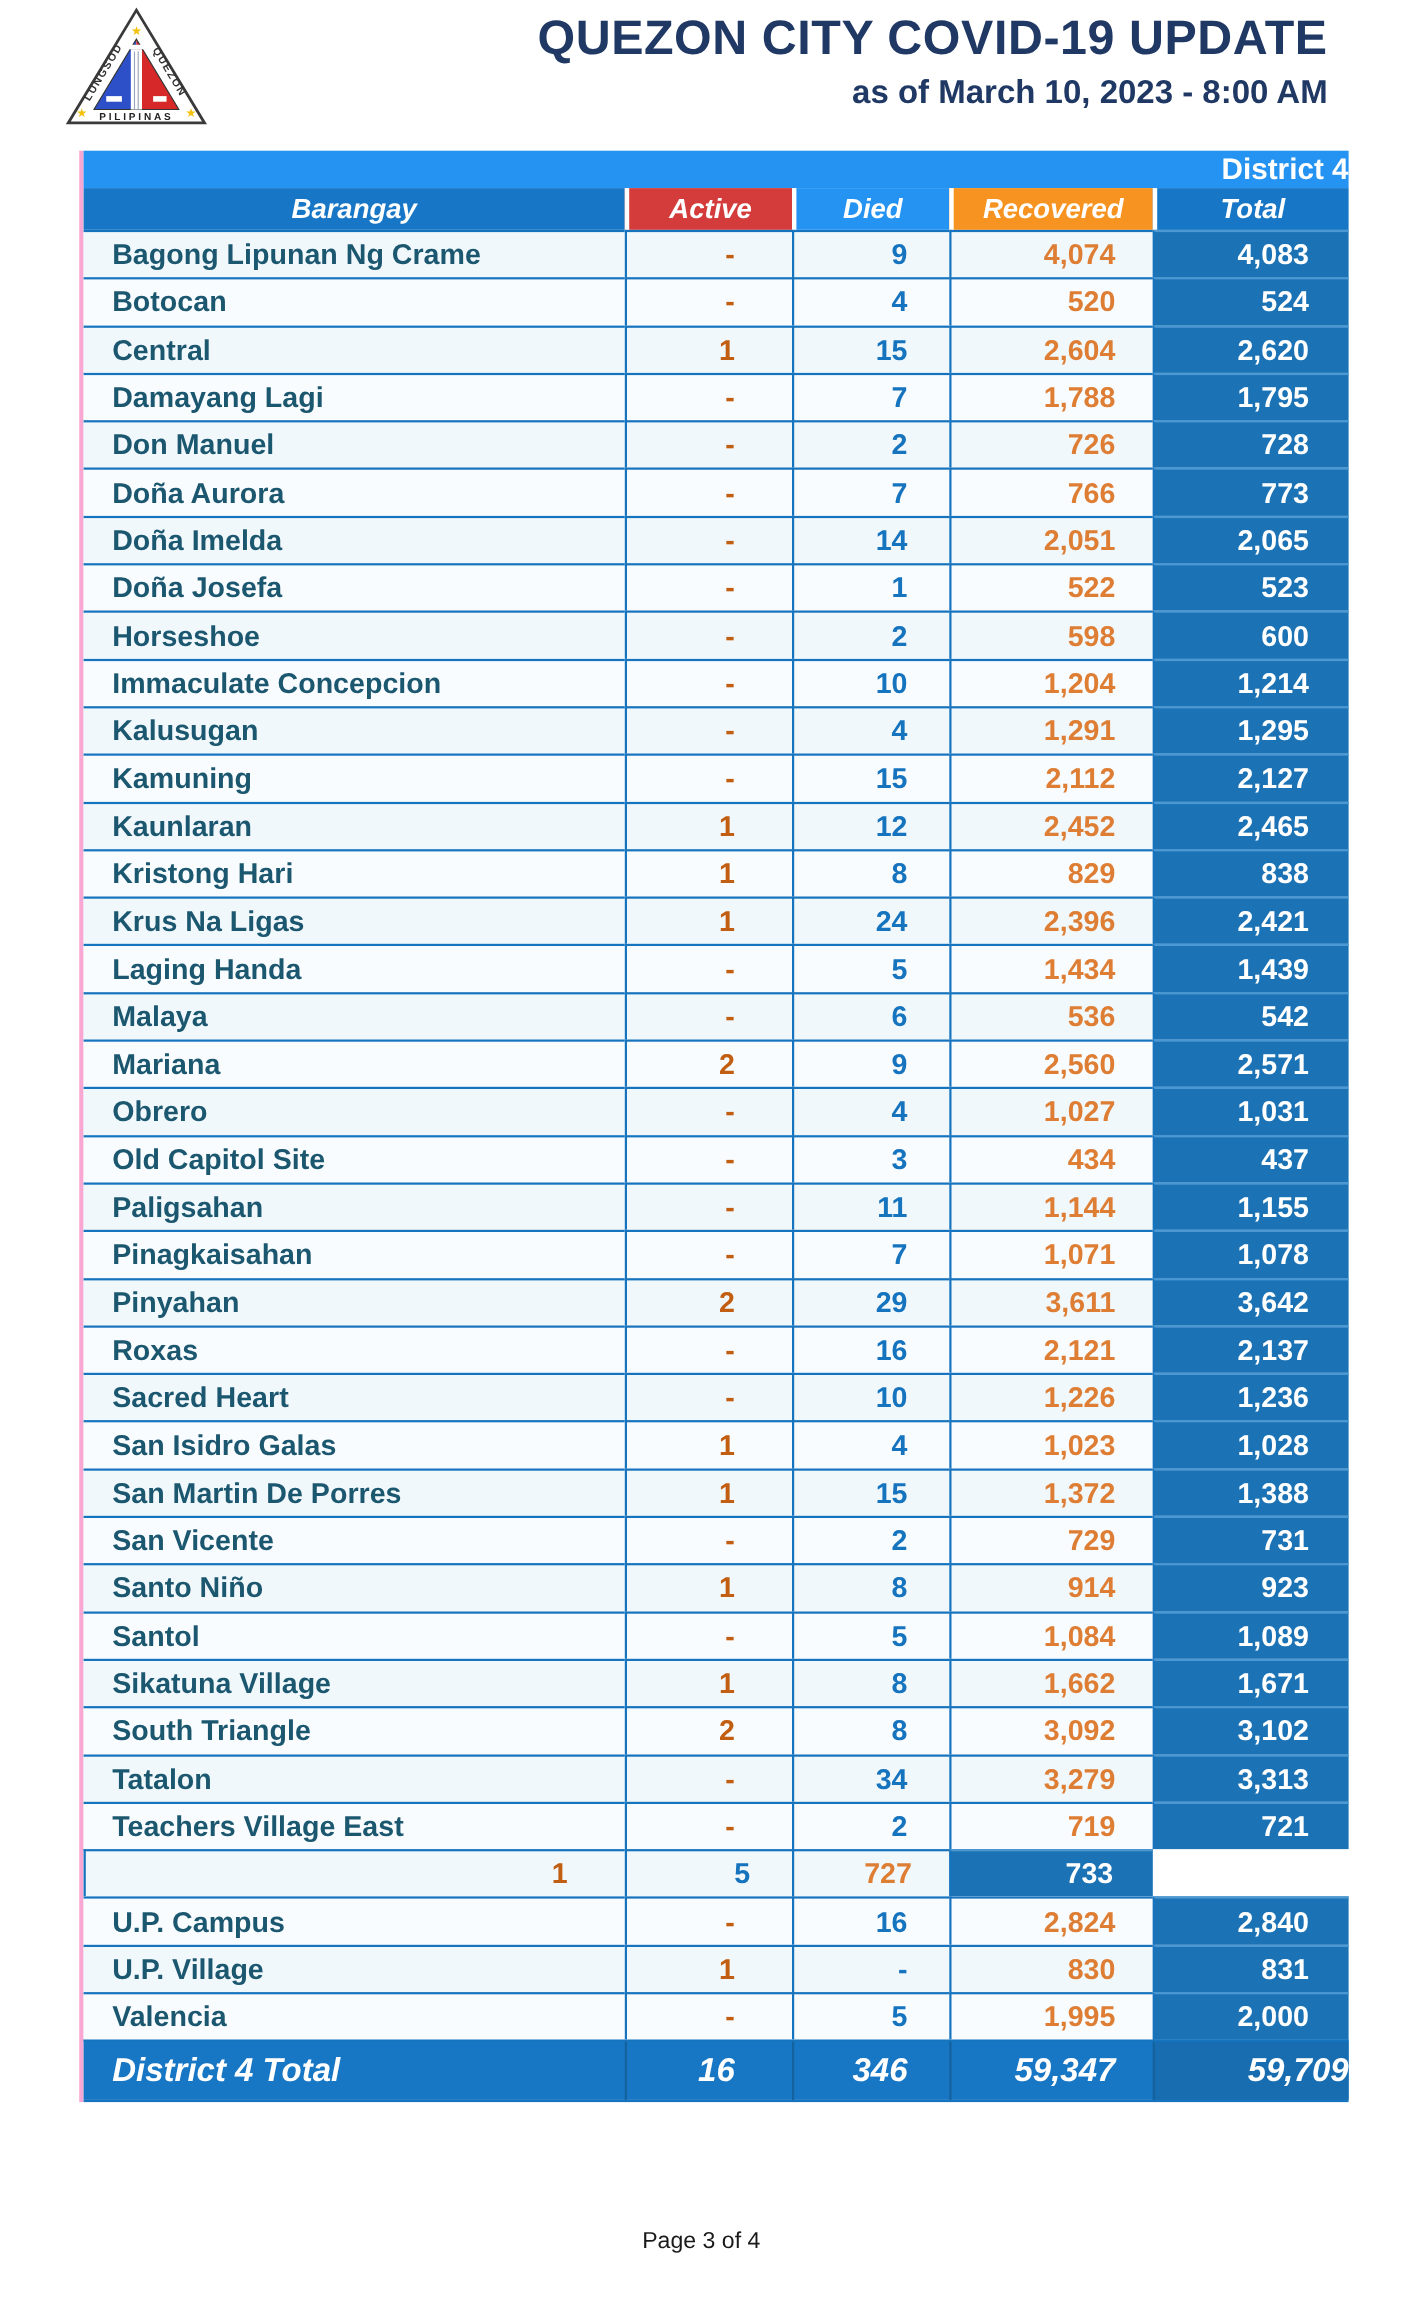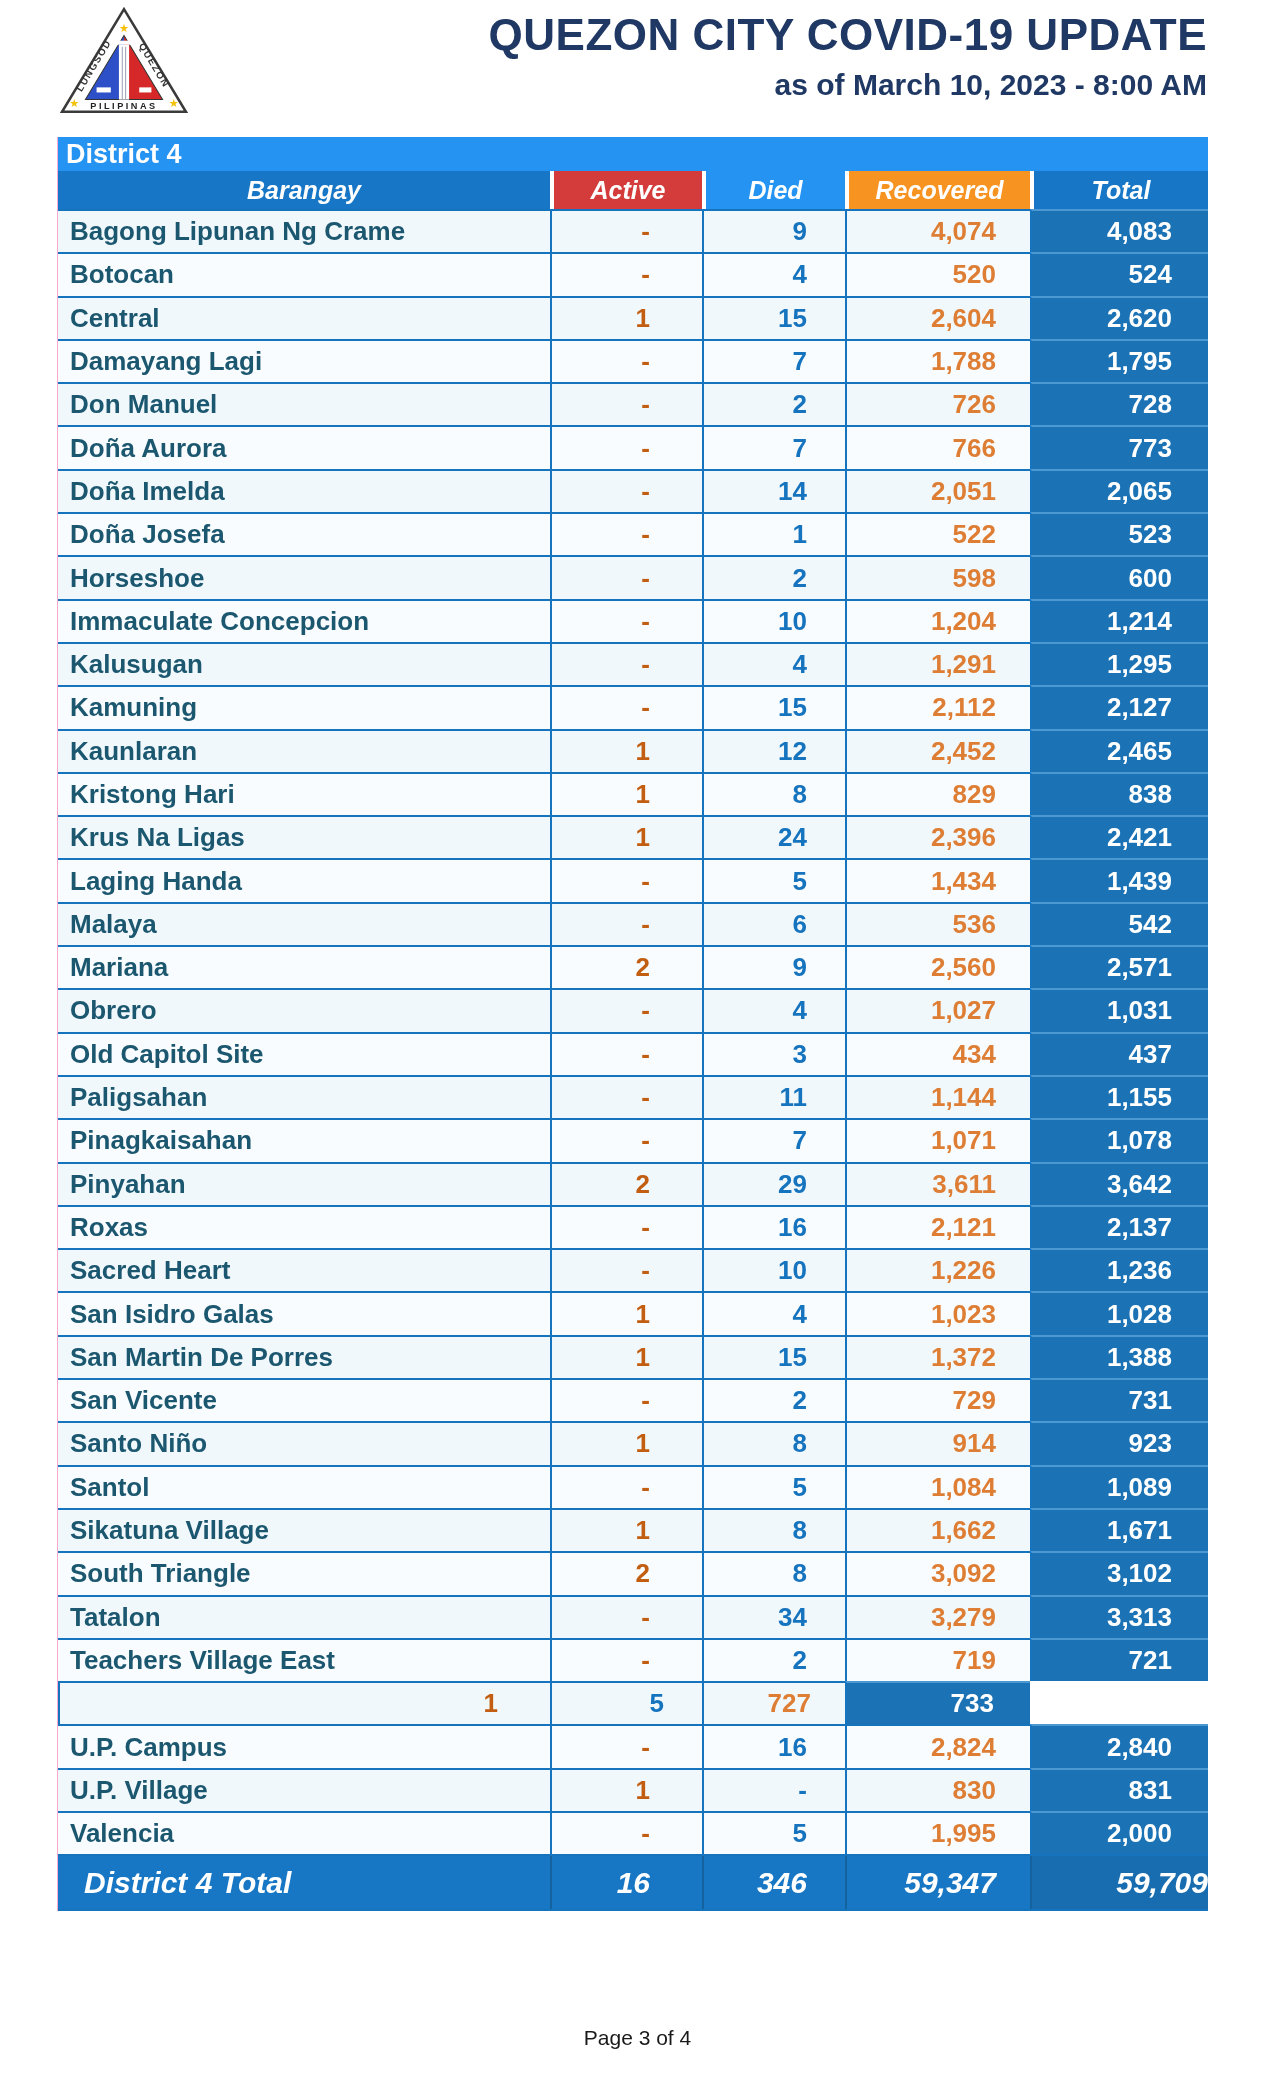--- a/index.html
+++ b/index.html
@@ -24,22 +24,23 @@
     width:1275px;height:2100px;position:relative;background:#ffffff;
     font-family:"Liberation Sans", sans-serif;
     -webkit-font-smoothing:antialiased;
   }
   .logo{position:absolute;left:58px;top:6px;width:132px;height:112px;}
   .titles{position:absolute;left:57px;top:10px;width:1150px;text-align:right;}
   .title{font-size:44px;font-weight:bold;color:var(--title-navy);letter-spacing:0.5px;}
   .subtitle{font-size:30px;font-weight:bold;color:var(--title-navy);margin-top:8px;}
 
   .covid-table{
-    position:absolute;left:57px;top:137px;width:1150px;
-    border-left:1px solid #f9a8d4;
+    position:absolute;left:72px;top:137px;width:1150px;
+    border-left:4px solid #f9a8d4;
+    text-align:right;
   }
   .district-bar{
     height:34px;background:var(--bright-blue);color:#fff;
     font-size:27px;font-weight:bold;line-height:34px;padding-left:8px;
   }
   .grid-row{display:grid;grid-template-columns:492px 152px 143px 185px 178px;}
   .col-headers{height:38px;background:#fff;}
   .col-h{
     font-size:25px;font-weight:bold;font-style:italic;color:#fff;
     display:flex;align-items:center;justify-content:center;height:38px;box-sizing:border-box;
@@ -50,21 +51,21 @@
   .h-recovered{background:var(--recovered-orange);border-left:4px solid #fff;}
   .h-total{background:var(--header-blue);border-left:4px solid #fff;}
 
   .t-row{height:43.3px;box-sizing:border-box;}
   .t-row .cell{
     box-sizing:border-box;height:100%;display:flex;align-items:center;
     font-size:26px;font-weight:bold;border-top:2px solid var(--grid-blue);
   }
   .t-row.alt-a .cell{background:var(--row-bg-a);}
   .t-row.alt-b .cell{background:var(--row-bg-b);}
-  .c-name{color:var(--name-text);padding-left:12px;}
+  .c-name{color:var(--name-text);padding-left:26px;}
   .c-active,.c-died,.c-recovered,.c-total{justify-content:flex-end;border-left:2.5px solid var(--grid-blue);}
   .c-active{color:var(--active-text);padding-right:52px;}
   .c-died{color:var(--died-text);padding-right:38px;}
   .c-recovered{color:var(--recovered-text);padding-right:34px;}
   .t-row .c-total{background:var(--total-col-blue) !important;color:#fff;padding-right:36px;border-top:2px solid #4C98D2;}
 
   .total-row{height:53px;background:var(--total-row-blue);border-top:2px solid var(--grid-blue);}
   .total-row .cell{
     box-sizing:border-box;height:100%;display:flex;align-items:center;
     color:#fff;font-size:30px;font-weight:bold;font-style:italic;

